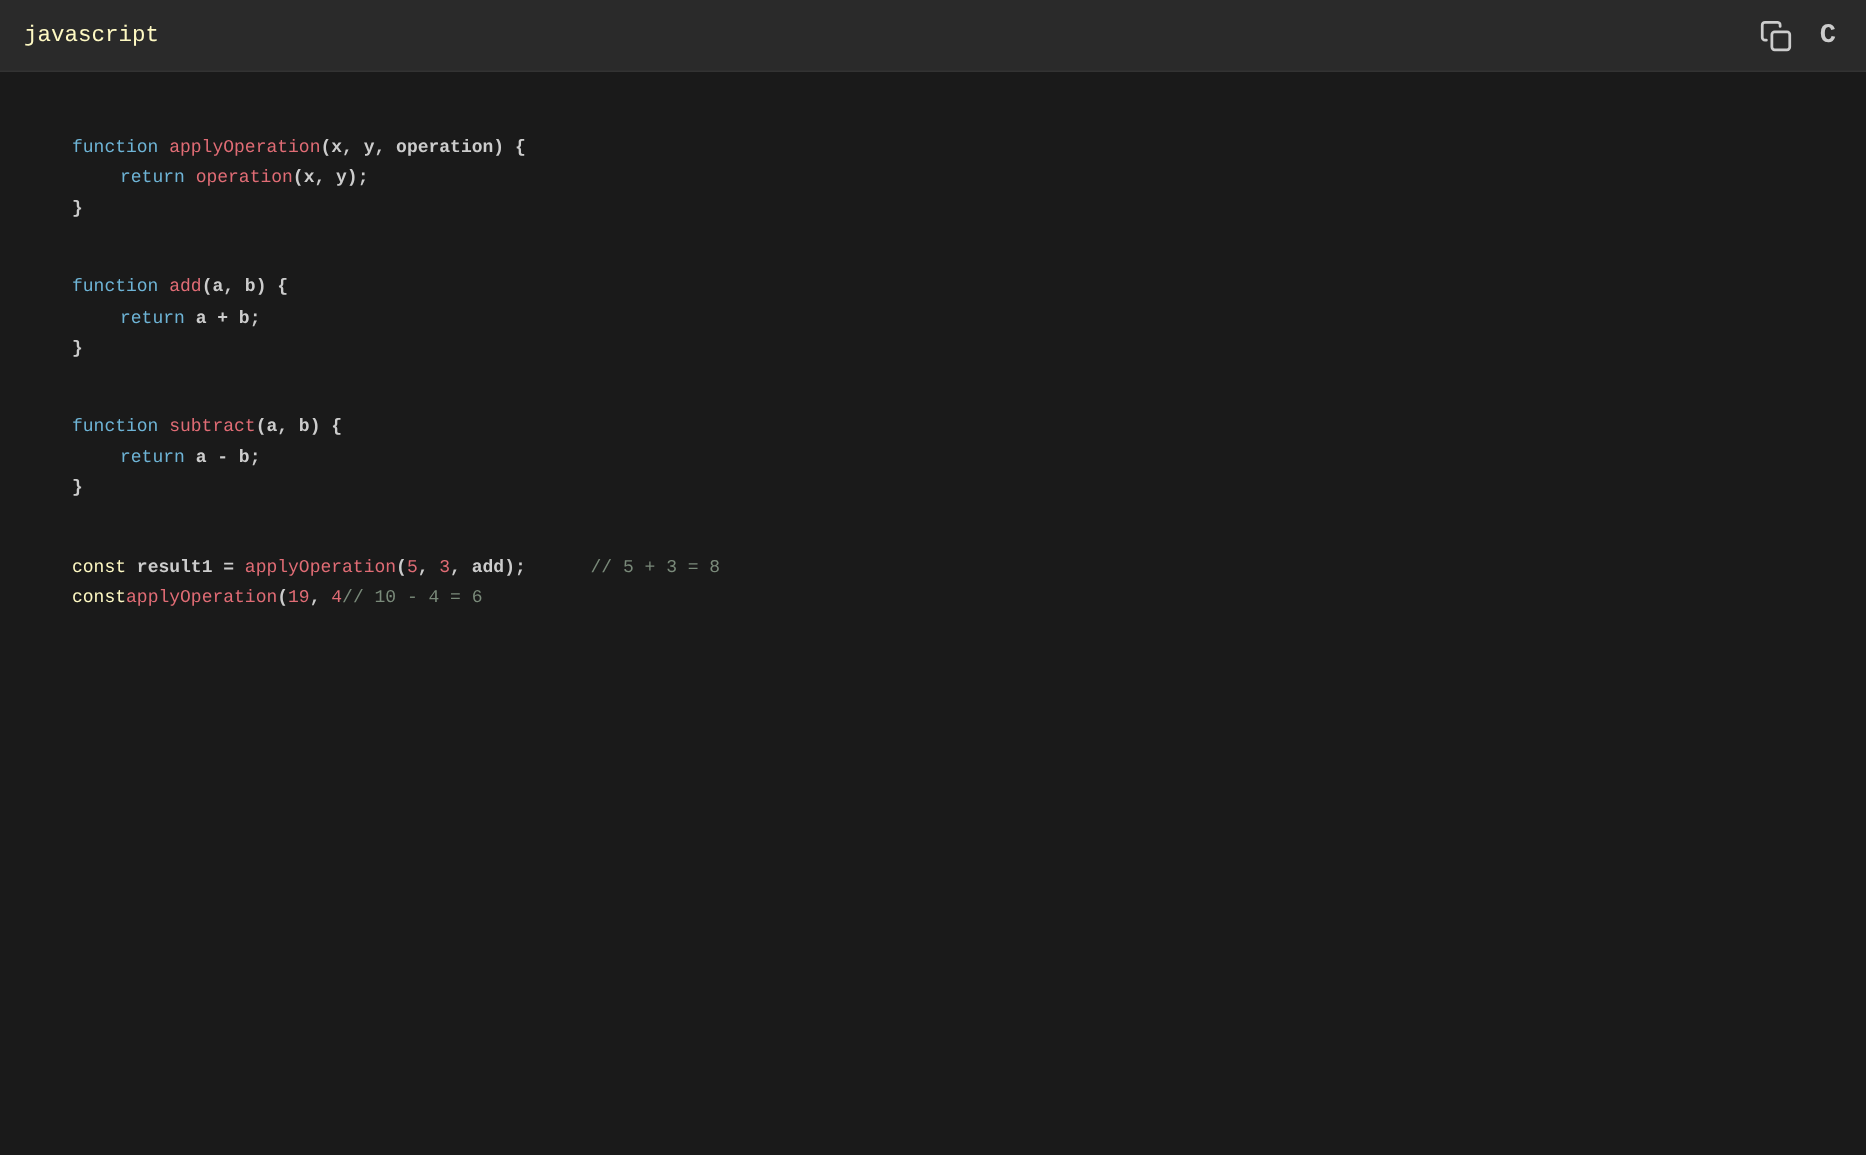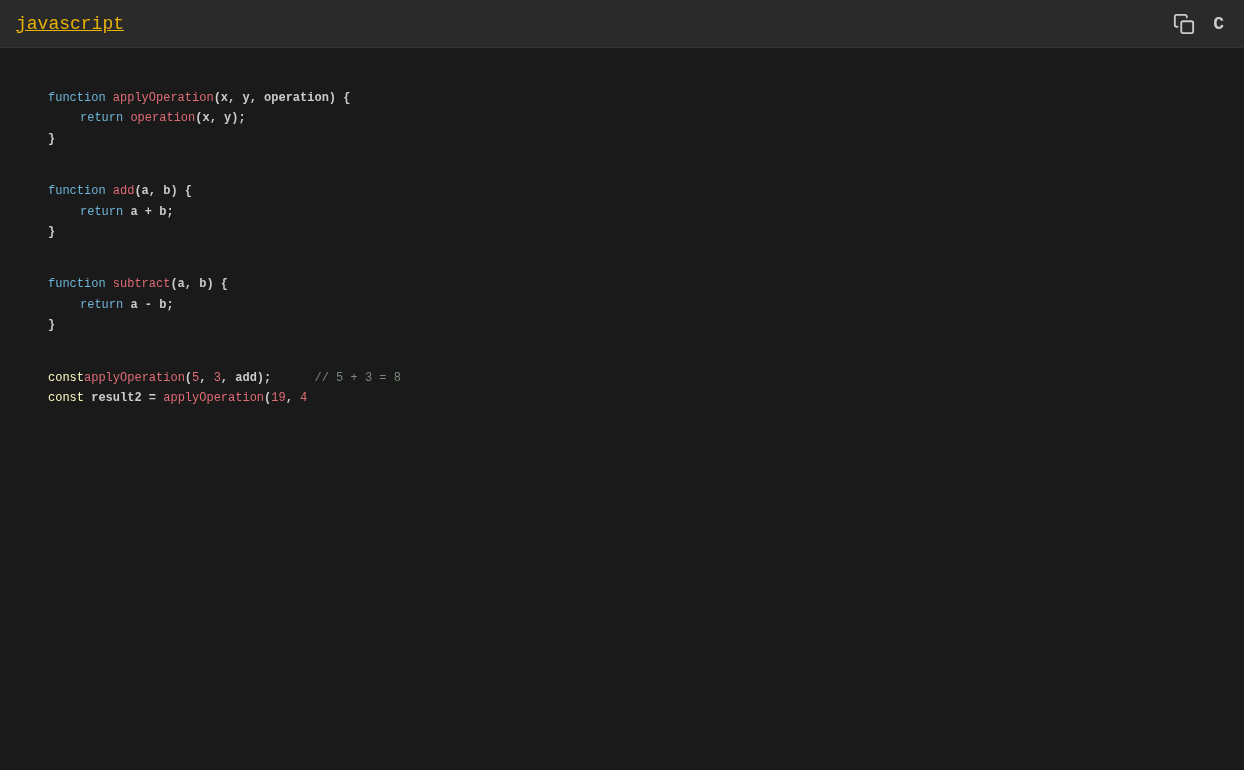--- a/index.html
+++ b/index.html
@@ -26,24 +26,23 @@
       border-bottom: 1px solid #333;
     }
 
     .header-left {
       display: flex;
       align-items: center;
       gap: 12px;
     }
 
     .lang-label {
-      color: #eab308;
+      color: #fef9c3;
       font-family: 'Courier New', Courier, monospace;
-      font-size: 18px;
-      text-decoration: underline;
+      font-size: 15px;
     }
 
     .header-icons {
       display: flex;
       align-items: center;
       gap: 10px;
     }
 
     .icon-btn {
       background: none;
@@ -166,20 +165,20 @@
     <div class="code-line indent">
       <span class="ret-kw">return</span><span class="plain"> a - b;</span>
     </div>
     <div class="code-line">
       <span class="plain">}</span>
     </div>
   </div>
 
   <div class="code-block">
     <div class="code-line">
-      <span class="const-kw">const</span><span class="fn-name">applyOperation</span><span class="plain">(</span><span class="number">5</span><span class="plain">, </span><span class="number">3</span><span class="plain">, add);      </span><span class="comment">// 5 + 3 = 8</span>
+      <span class="const-kw">const</span><span class="plain"> result1 = </span><span class="fn-name">applyOperation</span><span class="plain">(</span><span class="number">5</span><span class="plain">, </span><span class="number">3</span><span class="plain">, add);      </span><span class="comment">// 5 + 3 = 8</span>
     </div>
     <div class="code-line">
-      <span class="const-kw">const</span><span class="plain"> result2 = </span><span class="fn-name">applyOperation</span><span class="plain">(</span><span class="number">19</span><span class="plain">, </span><span class="number">4</span>
+      <span class="const-kw">const</span><span class="fn-name">applyOperation</span><span class="plain">(</span><span class="number">19</span><span class="plain">, </span><span class="number">4</span><span class="comment">// 10 - 4 = 6</span>
     </div>
   </div>
 
 </div>
 
 </body></html>

